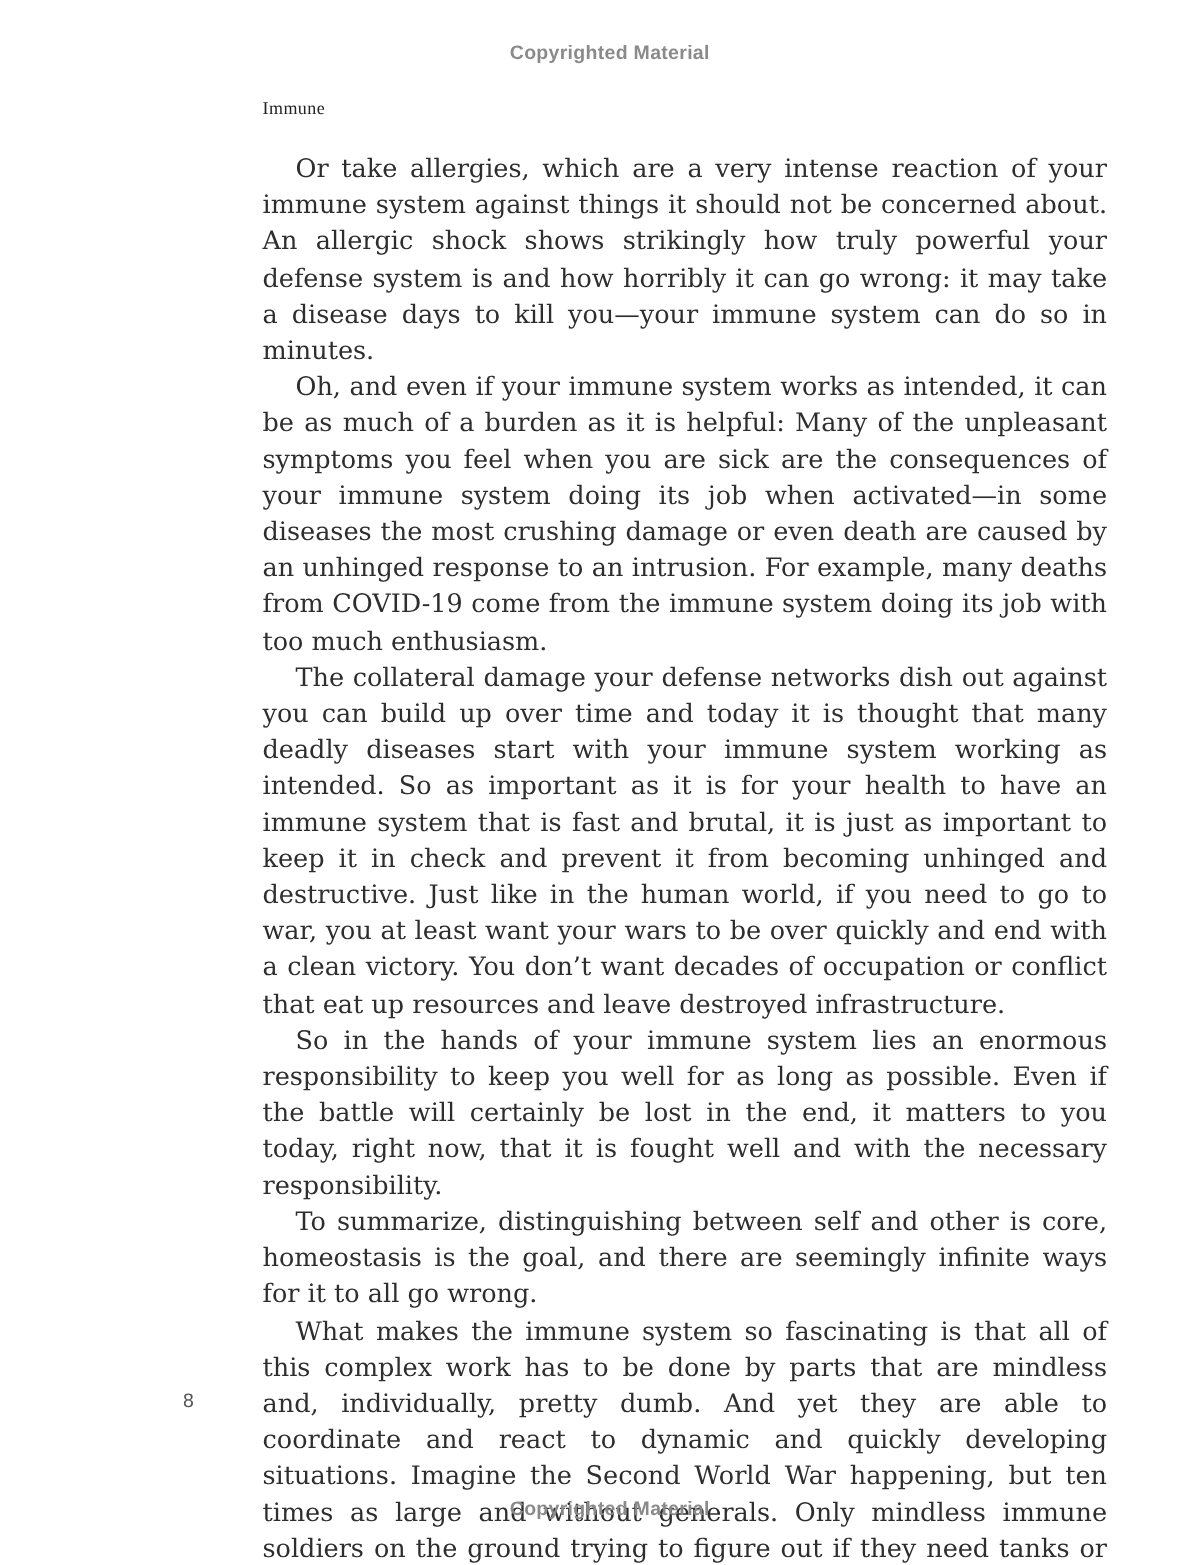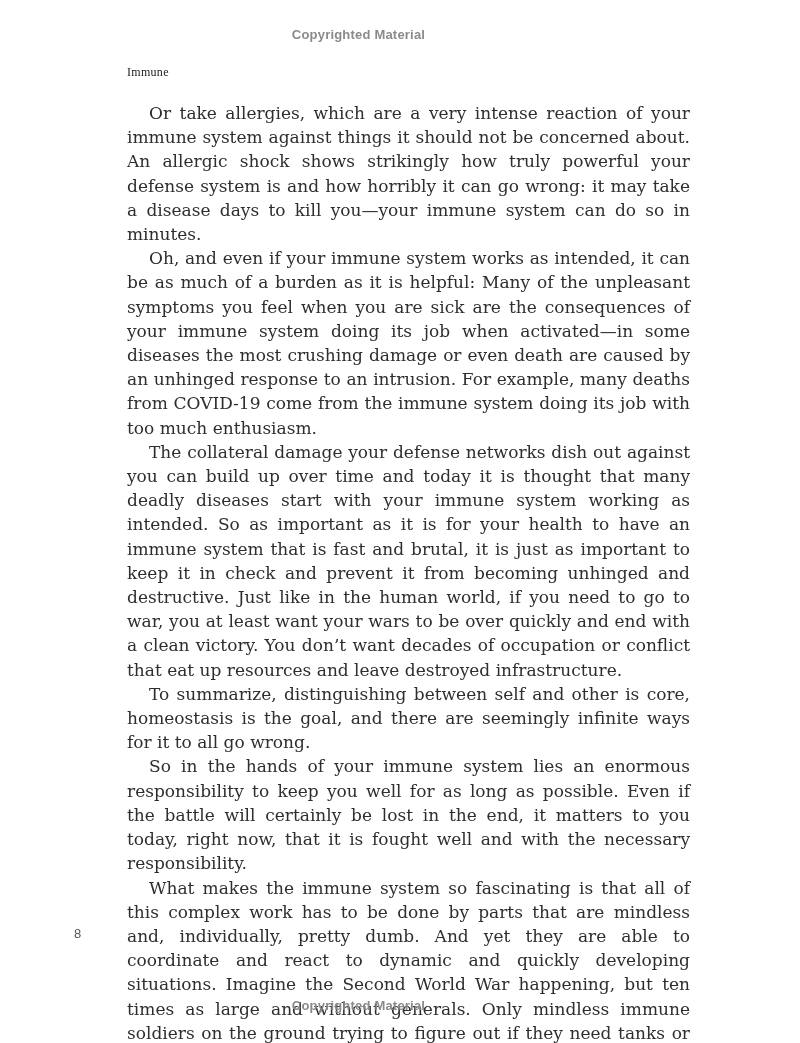--- a/index.html
+++ b/index.html
@@ -7,20 +7,21 @@
     padding: 0;
     background: #ffffff;
   }
   .page {
     position: relative;
     width: 717px;
     height: 1043px;
     background: #ffffff;
     overflow: hidden;
     font-family: "Liberation Sans", sans-serif;
+    margin-left: 48px;
   }
   .notice {
     position: absolute;
     left: 0;
     width: 100%;
     text-align: center;
     font-family: "Liberation Sans", sans-serif;
     font-size: 13px;
     font-weight: bold;
     color: #8a8a8a;
@@ -73,22 +74,22 @@
 <div class="page">
 
   <div class="notice top">Copyrighted Material</div>
 
   <div class="running-header">Immune</div>
 
   <div class="body-text">
     <p>Or take allergies, which are a very intense reaction of your immune system against things it should not be concerned about. An allergic shock shows strikingly how truly powerful your defense system is and how horribly it can go wrong: it may take a disease days to kill you—your immune system can do so in minutes.</p>
     <p>Oh, and even if your immune system works as intended, it can be as much of a burden as it is helpful: Many of the unpleasant symptoms you feel when you are sick are the consequences of your immune system doing its job when activated—in some diseases the most crushing damage or even death are caused by an unhinged response to an intrusion. For example, many deaths from COVID-19 come from the immune system doing its job with too much enthusiasm.</p>
     <p>The collateral damage your defense networks dish out against you can build up over time and today it is thought that many deadly diseases start with your immune system working as intended. So as important as it is for your health to have an immune system that is fast and brutal, it is just as important to keep it in check and prevent it from becoming unhinged and destructive. Just like in the human world, if you need to go to war, you at least want your wars to be over quickly and end with a clean victory. You don’t want decades of occupation or conflict that eat up resources and leave destroyed infrastructure.</p>
+    <p>So in the hands of your immune system lies an enormous responsibility to keep you well for as long as possible. Even if the battle will certainly be lost in the end, it matters to you today, right now, that it is fought well and with the necessary responsibility.</p>
     <p>To summarize, distinguishing between self and other is core, homeostasis is the goal, and there are seemingly infinite ways for it to all go wrong.</p>
-    <p>So in the hands of your immune system lies an enormous responsibility to keep you well for as long as possible. Even if the battle will certainly be lost in the end, it matters to you today, right now, that it is fought well and with the necessary responsibility.</p>
     <p>What makes the immune system so fascinating is that all of this complex work has to be done by parts that are mindless and, individually, pretty dumb. And yet they are able to coordinate and react to dynamic and quickly developing situations. Imagine the Second World War happening, but ten times as large and without generals. Only mindless immune soldiers on the ground trying to figure out if they need tanks or fighter jets and where they</p>
   </div>
 
   <div class="page-number">8</div>
 
   <div class="notice bottom">Copyrighted Material</div>
 
 </div>
 
 </body></html>

